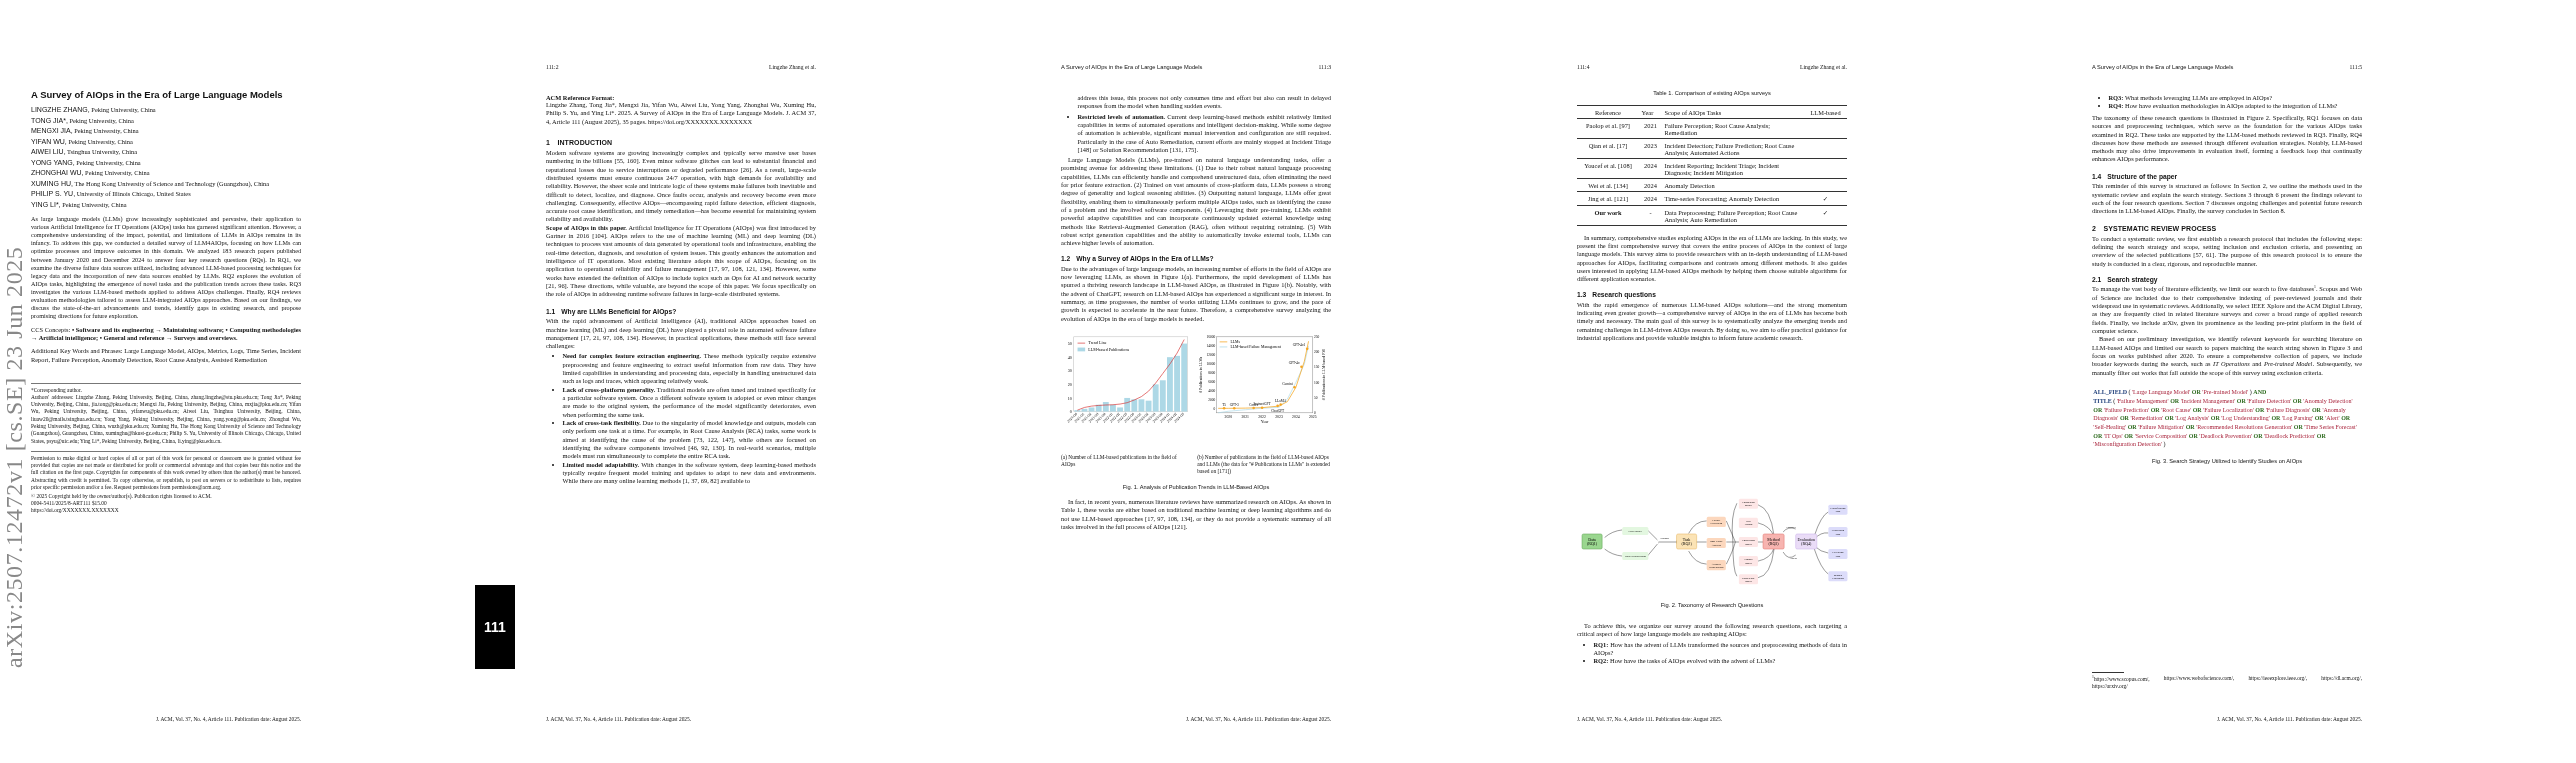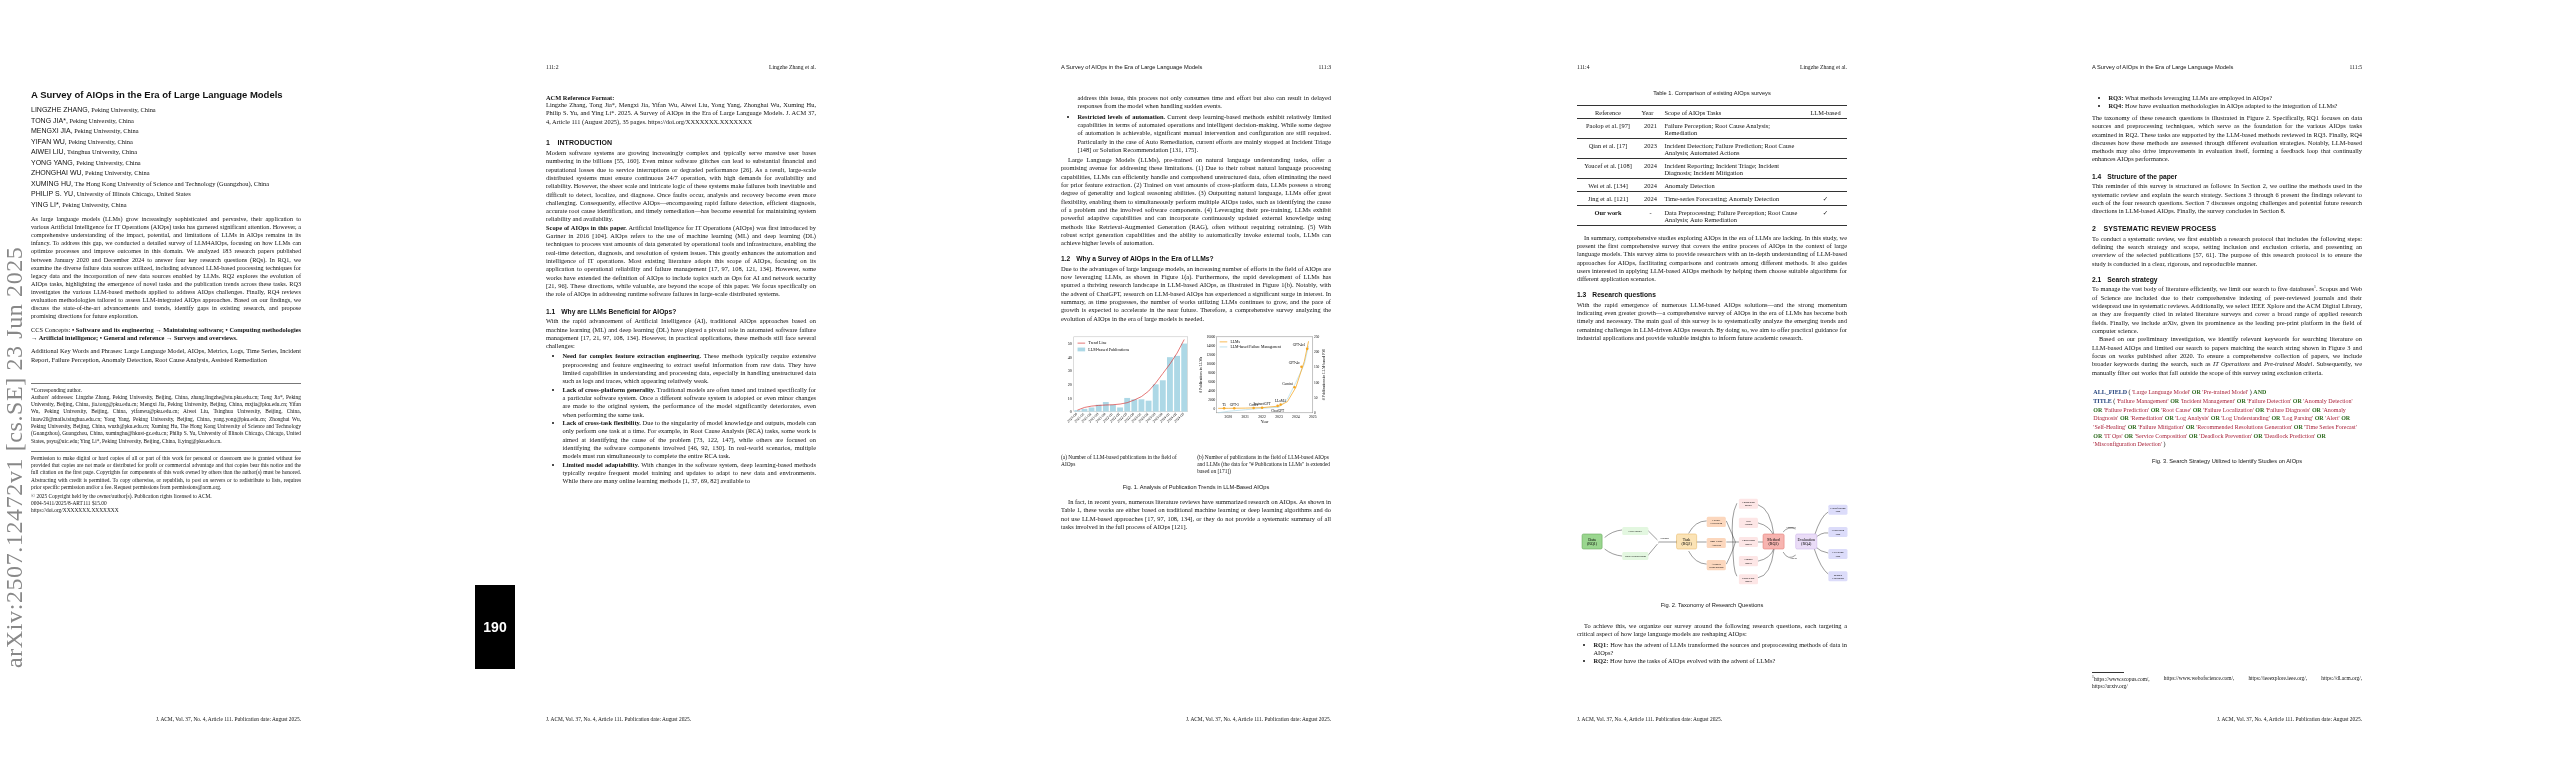--- a/index.html
+++ b/index.html
@@ -69,21 +69,21 @@
     <p style="margin-top:5.1px;">Additional Key Words and Phrases: Large Language Model, AIOps, Metrics, Logs, Time Series, Incident Report, Failure Perception, Anomaly Detection, Root Cause Analysis, Assisted Remediation</p>
     <div class="rule" style="margin-top:19px;"></div>
     <div class="small">*Corresponding author.</div>
     <div class="small">Authors' addresses: Lingzhe Zhang, Peking University, Beijing, China, zhang.lingzhe@stu.pku.edu.cn; Tong Jia*, Peking University, Beijing, China, jia.tong@pku.edu.cn; Mengxi Jia, Peking University, Beijing, China, mxjia@pku.edu.cn; Yifan Wu, Peking University, Beijing, China, yifanwu@pku.edu.cn; Aiwei Liu, Tsinghua University, Beijing, China, liuaw20@mails.tsinghua.edu.cn; Yong Yang, Peking University, Beijing, China, yang.yong@pku.edu.cn; Zhonghai Wu, Peking University, Beijing, China, wuzh@pku.edu.cn; Xuming Hu, The Hong Kong University of Science and Technology (Guangzhou), Guangzhou, China, xuminghu@hkust-gz.edu.cn; Philip S. Yu, University of Illinois Chicago, Chicago, United States, psyu@uic.edu; Ying Li*, Peking University, Beijing, China, li.ying@pku.edu.cn.</div>
     <div class="rule" style="margin-top:6.4px;"></div>
     <div class="small">Permission to make digital or hard copies of all or part of this work for personal or classroom use is granted without fee provided that copies are not made or distributed for profit or commercial advantage and that copies bear this notice and the full citation on the first page. Copyrights for components of this work owned by others than the author(s) must be honored. Abstracting with credit is permitted. To copy otherwise, or republish, to post on servers or to redistribute to lists, requires prior specific permission and/or a fee. Request permissions from permissions@acm.org.</div>
     <div class="small" style="margin-top:1.3px;">© 2025 Copyright held by the owner/author(s). Publication rights licensed to ACM.</div>
     <div class="small">0004-5411/2025/8-ART111 $15.00</div>
     <div class="small">https://doi.org/XXXXXXX.XXXXXXX</div>
   </div>
-  <div class="tab111">190</div>
+  <div class="tab111">111</div>
   <div class="footer right">J. ACM, Vol. 37, No. 4, Article 111. Publication date: August 2025.</div>
 </div>
 
 <div class="page p2">
   <div class="runhead serif">
     <span>111:2</span>
     <span>Lingzhe Zhang et al.</span>
   </div>
   <div class="content wide" style="top:94px;">
     <div style="font-size:6.4px;font-weight:bold;">ACM Reference Format:</div>

